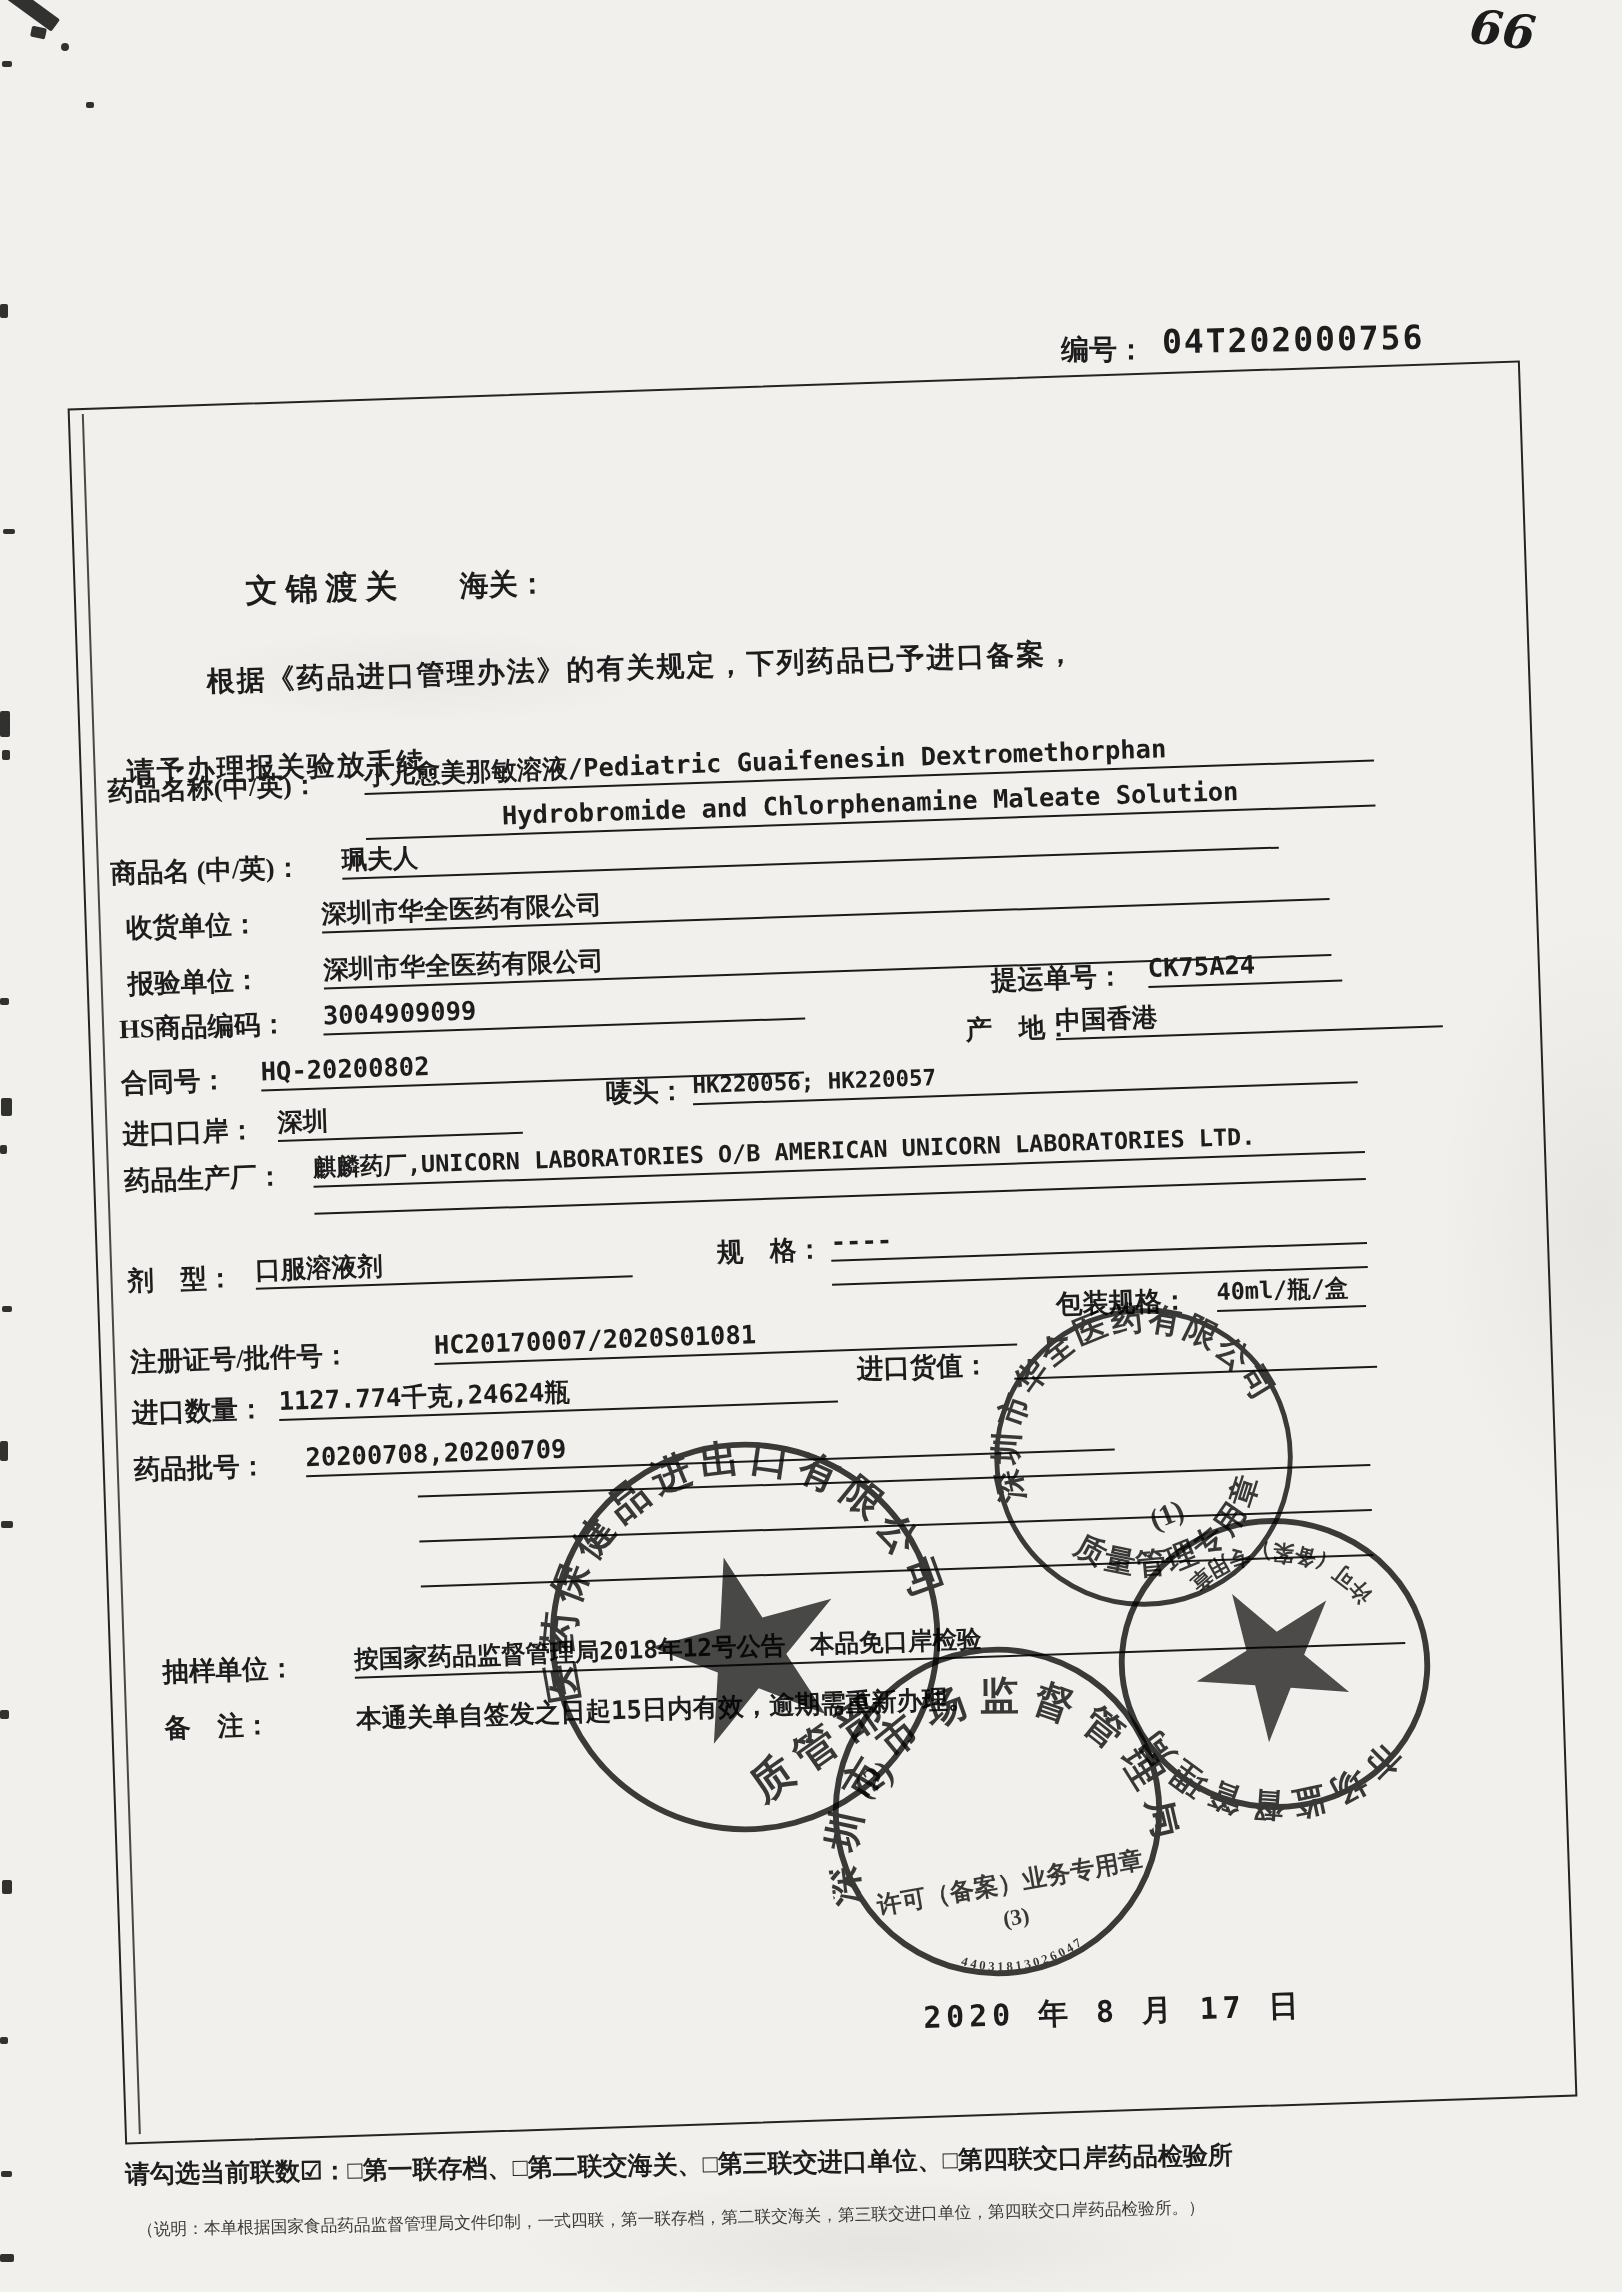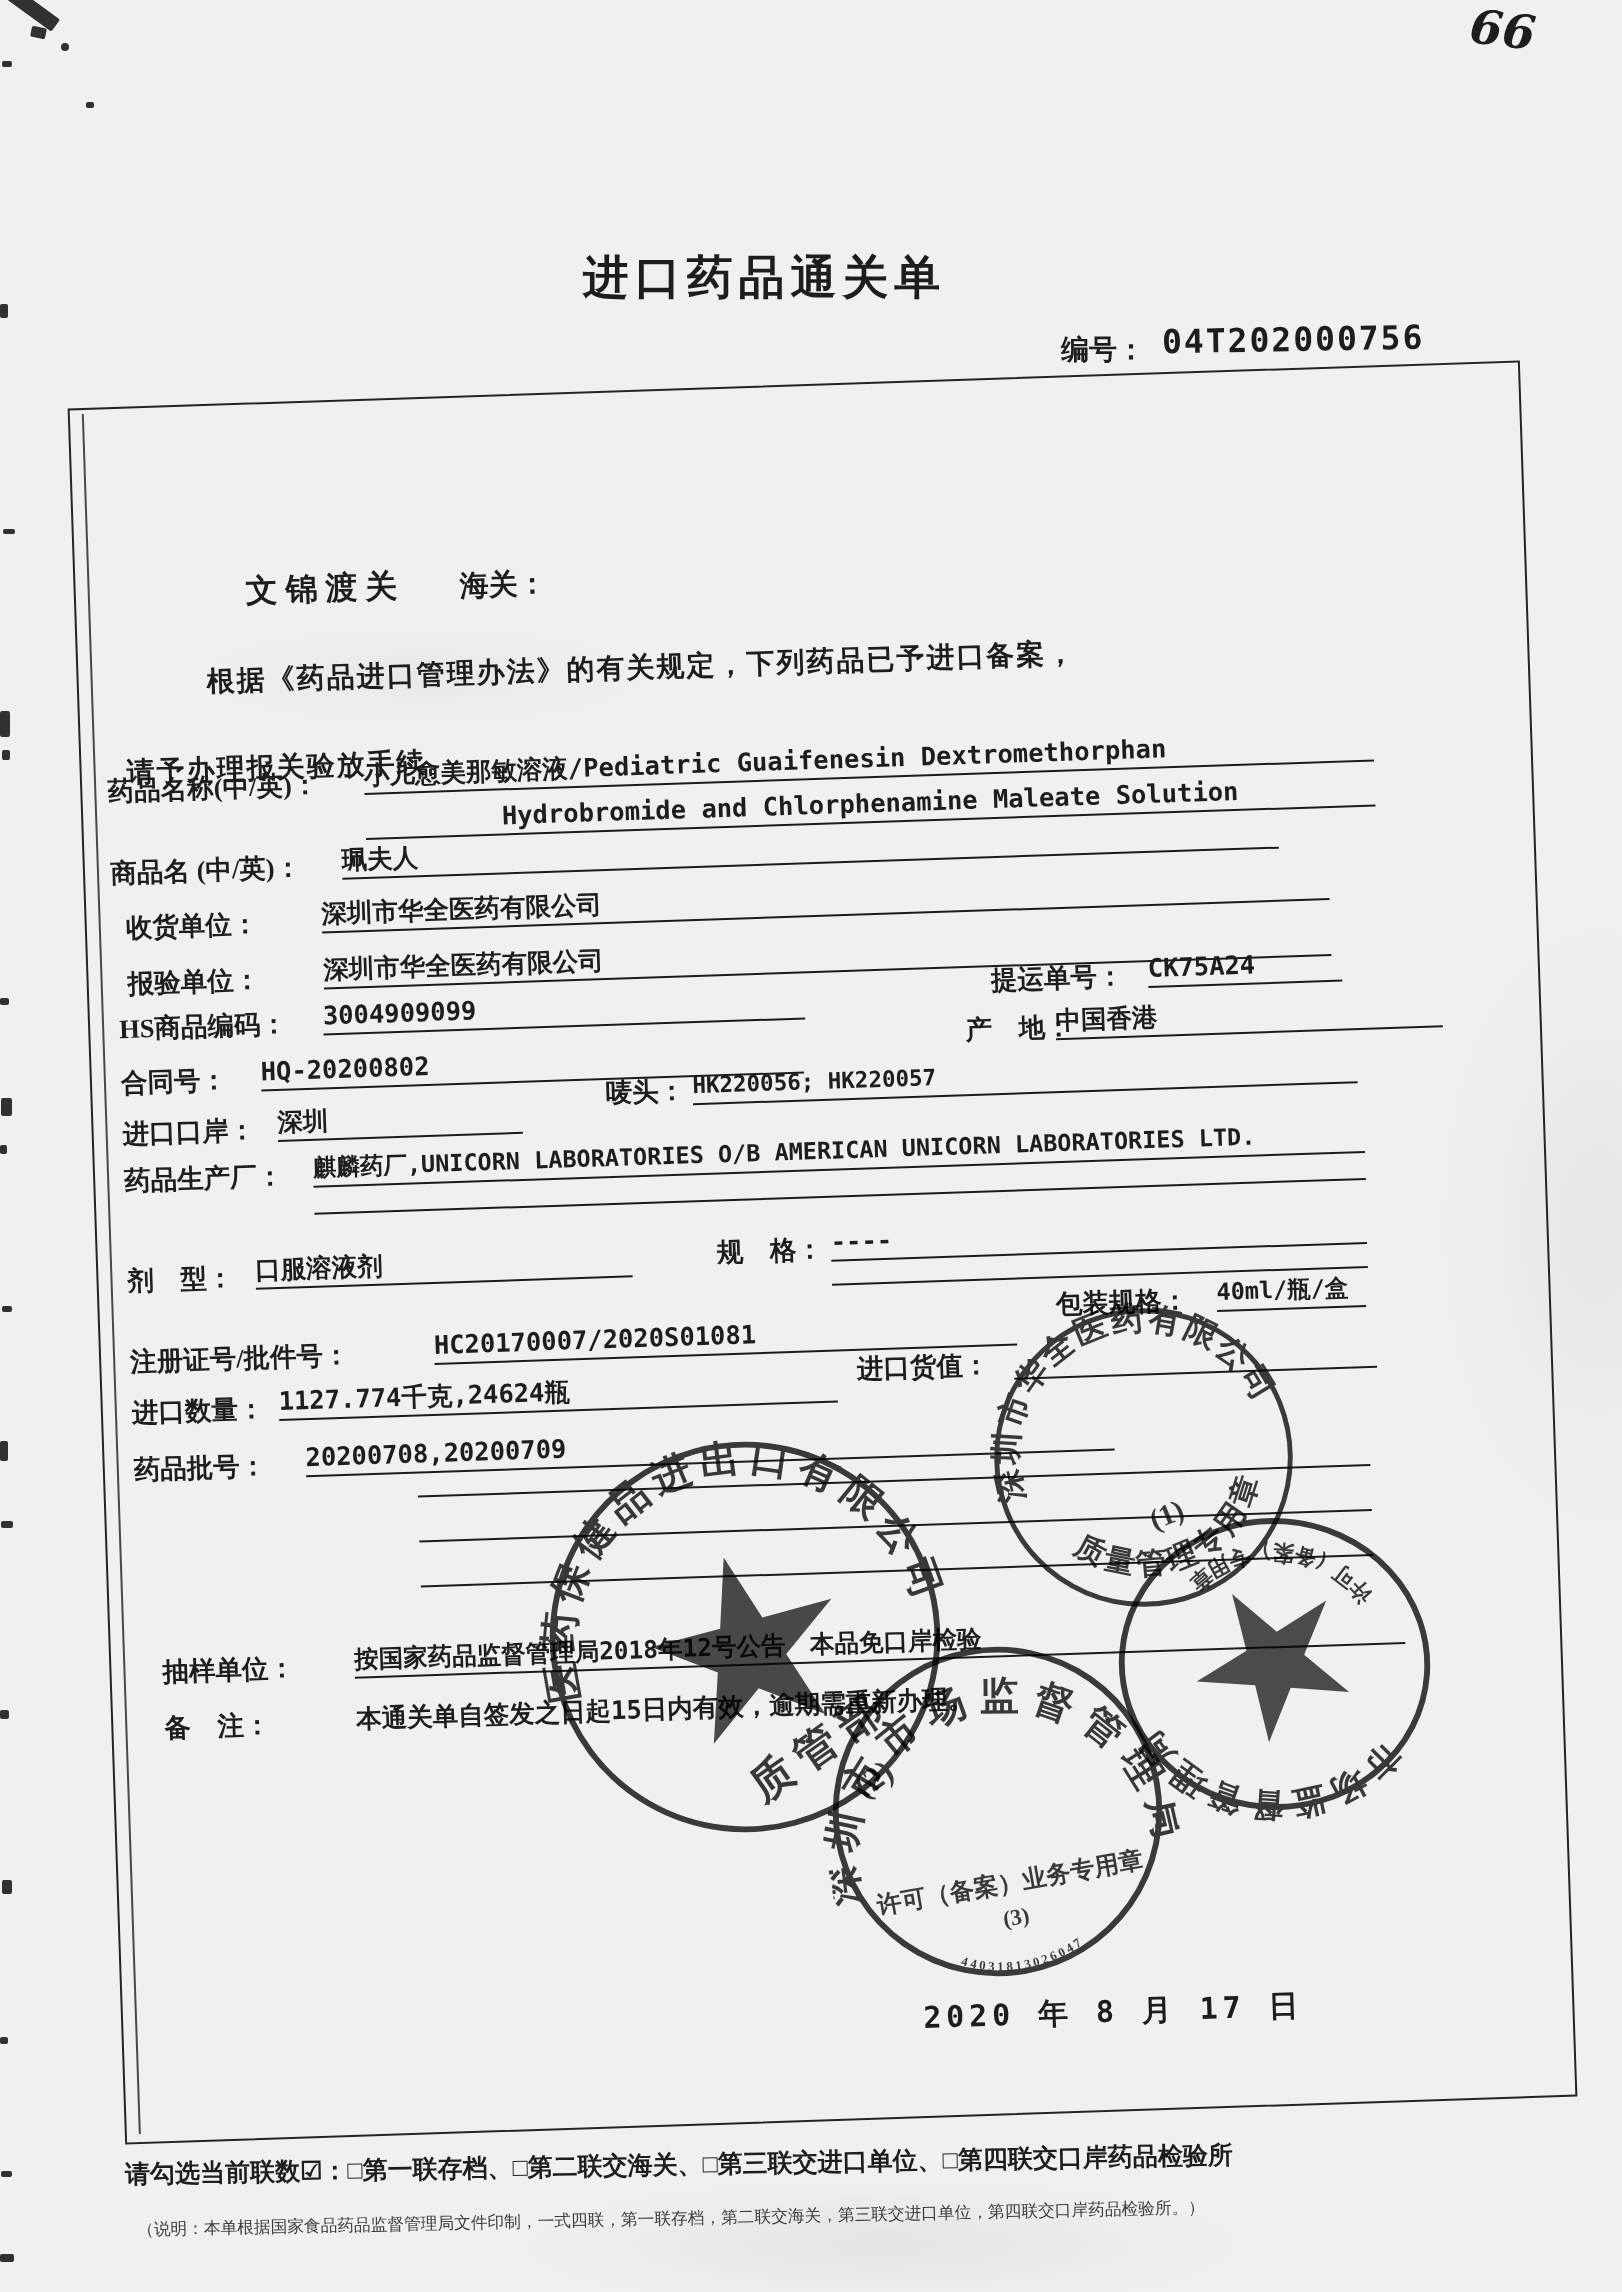--- a/index.html
+++ b/index.html
@@ -52,21 +52,20 @@
   <div class="art" style="left:0px;top:1441px;width:7.8px;height:19.6px;"></div>
   <div class="art" style="left:1px;top:1521px;width:11.8px;height:6.9px;"></div>
   <div class="art" style="left:0px;top:1710px;width:8.8px;height:8.8px;"></div>
   <div class="art" style="left:2px;top:1880px;width:9.8px;height:13.7px;"></div>
   <div class="art" style="left:0px;top:2037px;width:7.8px;height:6.9px;"></div>
   <div class="art" style="left:1px;top:2171px;width:10.8px;height:5.9px;"></div>
   <div class="art" style="left:0px;top:2254px;width:13.7px;height:7.8px;"></div>
 
   <div class="hw" style="left:1470px;top:2px;font-size:47px;transform:rotate(7deg);">66</div>
 
-  <div class="title" style="left:392px;top:247px;width:745px;font-size:46px;letter-spacing:5.9px;">进口药品通关单</div>
   <div class="lab" style="left:1061px;top:331px;font-size:28px;">编号：</div>
   <div class="txt" style="left:1162px;top:320px;font-size:33px;font-family:'DejaVu Sans Mono','Liberation Mono',monospace;letter-spacing:2px;transform:rotate(-1deg);">04T202000756</div>
 
   <div class="box">
     <div class="vline" style="left:11.8px;top:3.9px;height:1721px;"></div>
 
     <div class="txt" style="left:170px;top:165px;font-size:32px;letter-spacing:7.8px;">文锦渡关</div>
     <div class="txt" style="left:384px;top:169px;font-size:29px;">海关：</div>
 
     <div class="txt" style="left:128px;top:257px;font-size:28px;letter-spacing:2px;">根据《药品进口管理办法》的有关规定，下列药品已予进口备案，</div>

